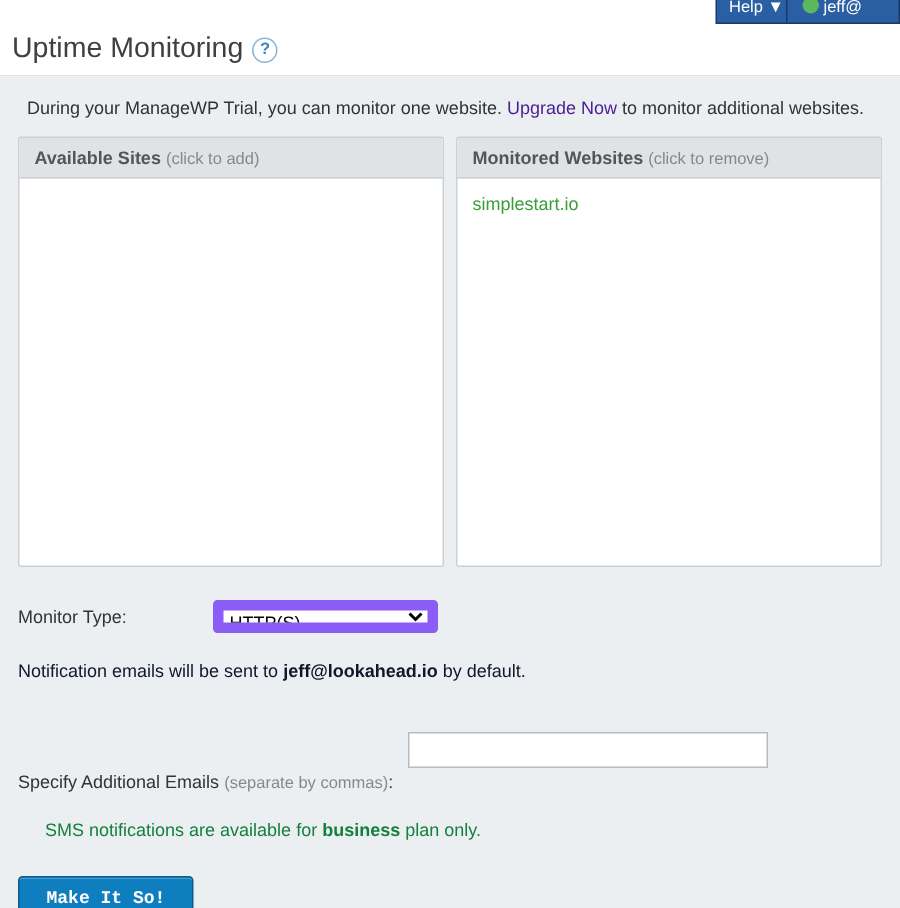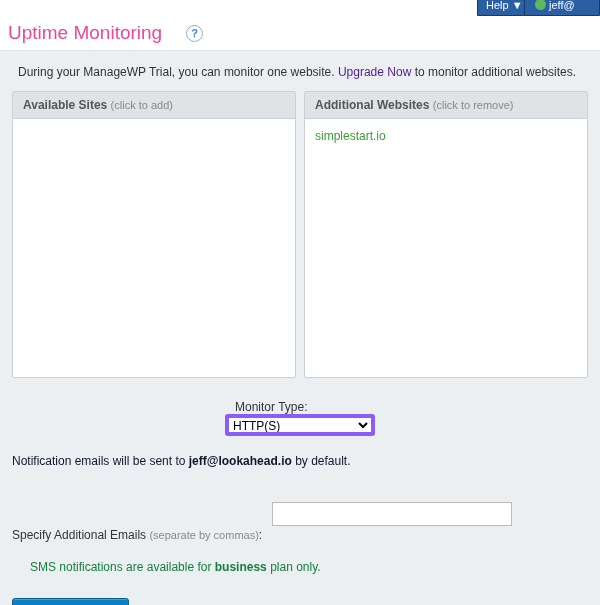--- a/index.html
+++ b/index.html
@@ -44,22 +44,22 @@
   .page-title-row {
     display: flex;
     align-items: center;
     padding: 8px 8px 6px 8px;
     background: #fff;
     border-bottom: 1px solid #e0e3e7;
   }
   .page-title {
     font-size: 19px;
     font-weight: 400;
-    color: #ec4899;
-    margin: 0 24px 0 0;
+    color: #404040;
+    margin: 0 6px 0 0;
   }
   .help-icon {
     display: inline-flex;
     align-items: center;
     justify-content: center;
     width: 15px; height: 15px;
     border: 1px solid #8ab3d8;
     border-radius: 50%;
     color: #3b86c7;
     font-size: 11px;
@@ -113,28 +113,27 @@
     font-size: 12px;
     padding: 2px 0;
     cursor: pointer;
   }
   .form-row {
     display: flex;
     align-items: center;
     font-size: 12px;
     color: #333;
     margin: 0 0 18px 0;
-    flex-direction: column;
   }
   .form-row label { width: 130px; }
   select.monitor-type {
     width: 150px;
     font-size: 12px;
     height: 22px;
-    border: 4px solid #8b5cf6;
+    border: 7px solid #8b5cf6;
     border-radius: 3px;
     background: #fff;
   }
   .note {
     font-size: 12px;
     color: #0f172a;
     margin: 0 0 18px 0;
   }
   .emails-row {
     display: flex;
@@ -198,21 +197,21 @@
   <div class="panels">
     <div class="panel">
       <div class="panel-header">
         <b>Available Sites</b>
         <span class="hint">(click to add)</span>
       </div>
       <div class="panel-body" id="available-body"></div>
     </div>
     <div class="panel">
       <div class="panel-header">
-        <b>Additional Websites</b>
+        <b>Monitored Websites</b>
         <span class="hint">(click to remove)</span>
       </div>
       <div class="panel-body" id="monitored-body">
           <div class="site-item">simplestart.io</div>
         </div>
     </div>
   </div>
 
   <div class="form-row">
     <label>Monitor Type:</label>

